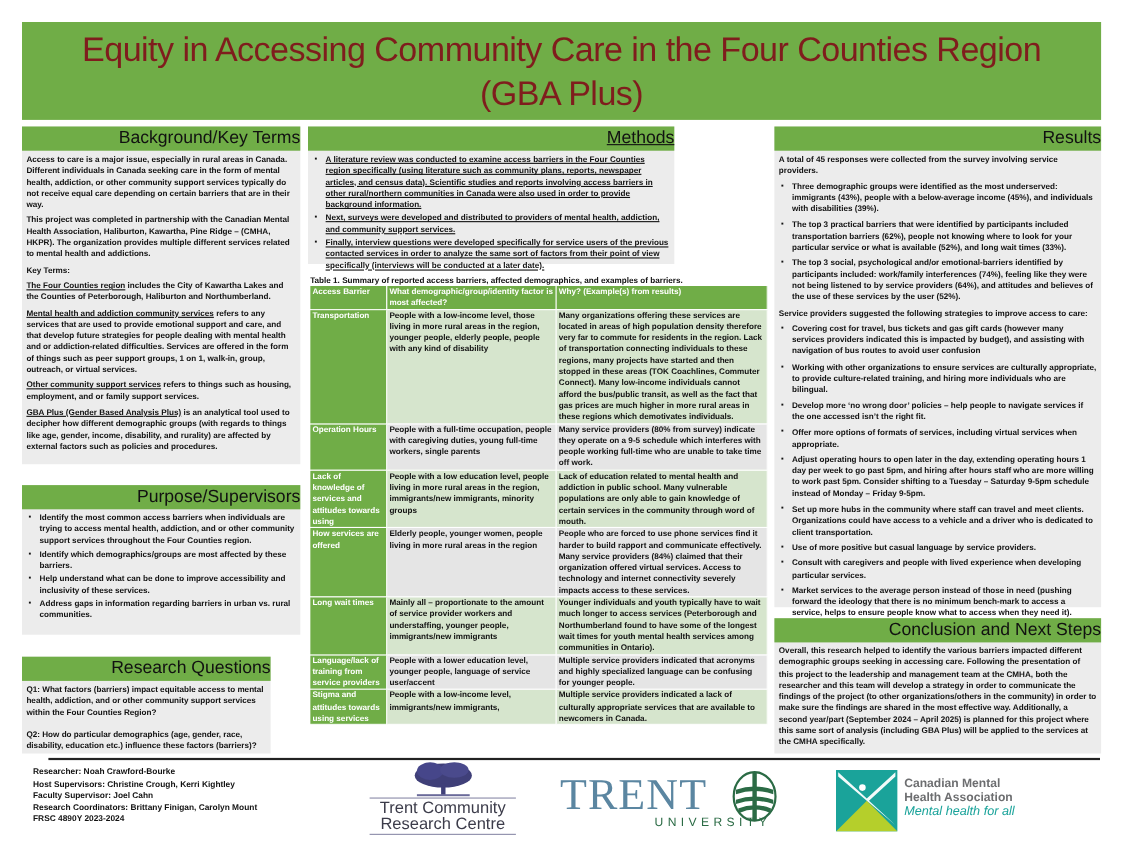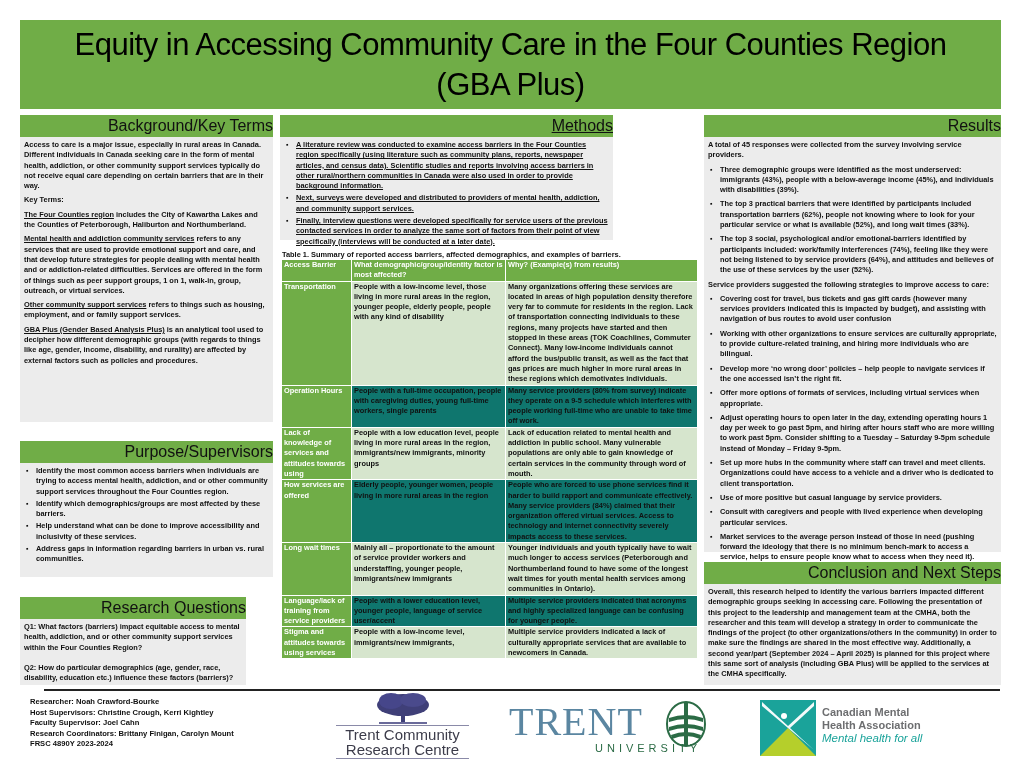--- a/index.html
+++ b/index.html
@@ -3,21 +3,21 @@
 <meta charset="utf-8">
 <style>
   * { box-sizing: border-box; margin: 0; padding: 0; }
   html, body { width: 1024px; height: 781px; background: #ffffff; overflow: hidden; }
   body { font-family: "Liberation Sans", sans-serif; color: #111; position: relative; }
 
   .title-bar {
     position: absolute; left: 20px; top: 20px; width: 981px; height: 89px;
     background: #70ad47; text-align: center;
     font-family: "Liberation Sans", sans-serif;
-    font-size: 31px; line-height: 40px; color: #000000; padding-top: 5px;
+    font-size: 31px; line-height: 40px; color: #7f1d1d; padding-top: 5px;
     letter-spacing: -0.5px;
   }
 
   .panel { position: absolute; background: #ececec; }
   .panel-head {
     background: #70ad47; text-align: right; font-size: 16px; line-height: 22px;
     color: #111;
   }
   .panel-body { font-size: 7.4px; line-height: 10.3px; padding: 3px 4px 4px 4px; }
   .panel-body p { margin-bottom: 4px; }
@@ -39,21 +39,21 @@
   table.barriers {
     position: absolute; left: 281px; top: 259px; width: 417px;
     border-collapse: collapse; font-size: 7.4px; line-height: 10.3px;
   }
   table.barriers th, table.barriers td {
     border: 1px solid #ffffff; padding: 0 2px; vertical-align: top; text-align: left;
   }
   table.barriers thead th { background: #70ad47; color: #fff; font-weight: bold; }
   table.barriers td.rowhead { background: #70ad47; color: #fff; font-weight: bold; }
   table.barriers tr.odd td.cell { background: #d6e5cd; }
-  table.barriers tr.even td.cell { background: #0f766e; }
+  table.barriers tr.even td.cell { background: #e5e5e5; }
   table.barriers .c1 { width: 70px; }
   table.barriers .c2 { width: 154px; }
 
   
   #results { left: 704px; top: 115px; width: 297px; height: 437px; }
   #conclusion { left: 704px; top: 562px; width: 297px; height: 123px; }
 
   .rule { position: absolute; left: 44px; top: 689px; width: 956px; height: 2px; background: #222; }
 
   .credits { position: absolute; left: 30px; top: 697px; font-size: 7.6px; line-height: 10.6px; font-weight: bold; color: #111; }
@@ -78,20 +78,21 @@
 
 <div class="title-bar">
   <div>Equity in Accessing Community Care in the Four Counties Region</div>
   <div>(GBA Plus)</div>
 </div>
 
 <div class="panel" id="bg">
   <div class="panel-head">Background/Key Terms</div>
   <div class="panel-body bold">
     <p>Access to care is a major issue, especially in rural areas in Canada. Different individuals in Canada seeking care in the form of mental health, addiction, or other community support services typically do not receive equal care depending on certain barriers that are in their way.</p>
+    <p>This project was completed in partnership with the Canadian Mental Health Association, Haliburton, Kawartha, Pine Ridge – (CMHA, HKPR). The organization provides multiple different services related to mental health and addictions.</p>
     <p>Key Terms:</p>
     <p><span class="u">The Four Counties region</span><span> includes the City of Kawartha Lakes and the Counties of Peterborough, Haliburton and Northumberland.</span></p>
     <p><span class="u">Mental health and addiction community services</span><span> refers to any services that are used to provide emotional support and care, and that develop future strategies for people dealing with mental health and or addiction-related difficulties. Services are offered in the form of things such as peer support groups, 1 on 1, walk-in, group, outreach, or virtual services.</span></p>
     <p><span class="u">Other community support services</span><span> refers to things such as housing, employment, and or family support services.</span></p>
     <p><span class="u">GBA Plus (Gender Based Analysis Plus)</span><span> is an analytical tool used to decipher how different demographic groups (with regards to things like age,  gender, income, disability, and rurality) are affected by external factors such as policies and procedures.</span></p>
   </div>
 </div>
 
 <div class="panel" id="purpose">
   <div class="panel-head">Purpose/Supervisors</div>

